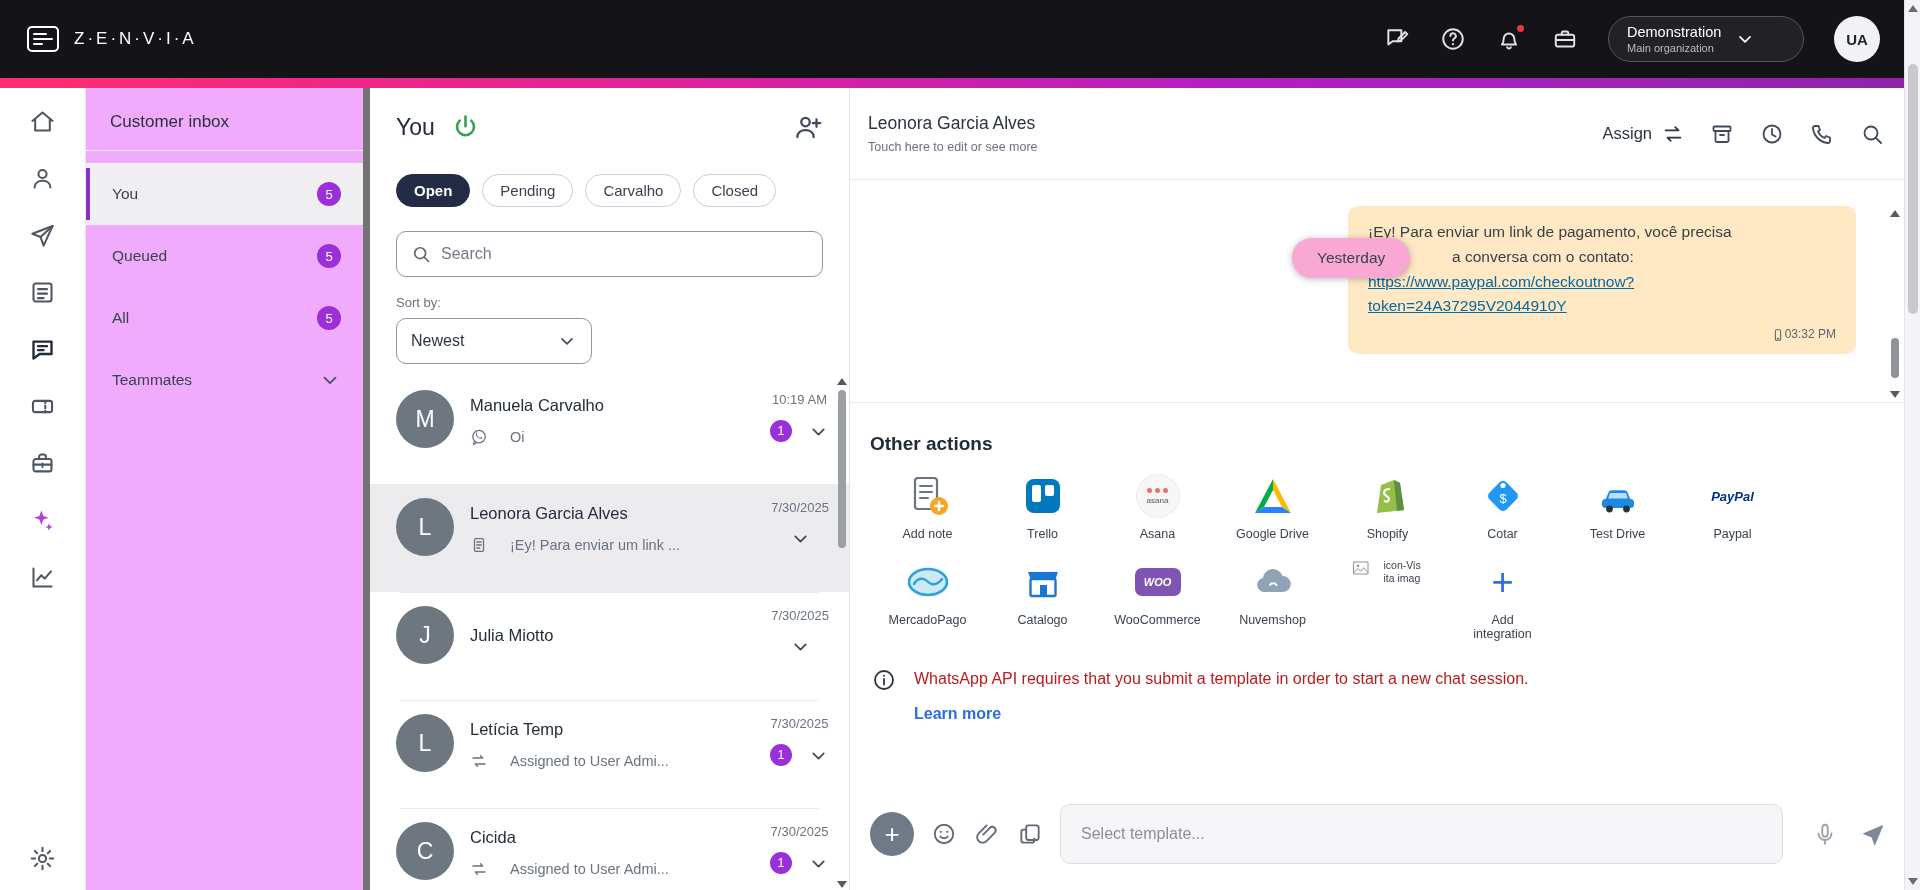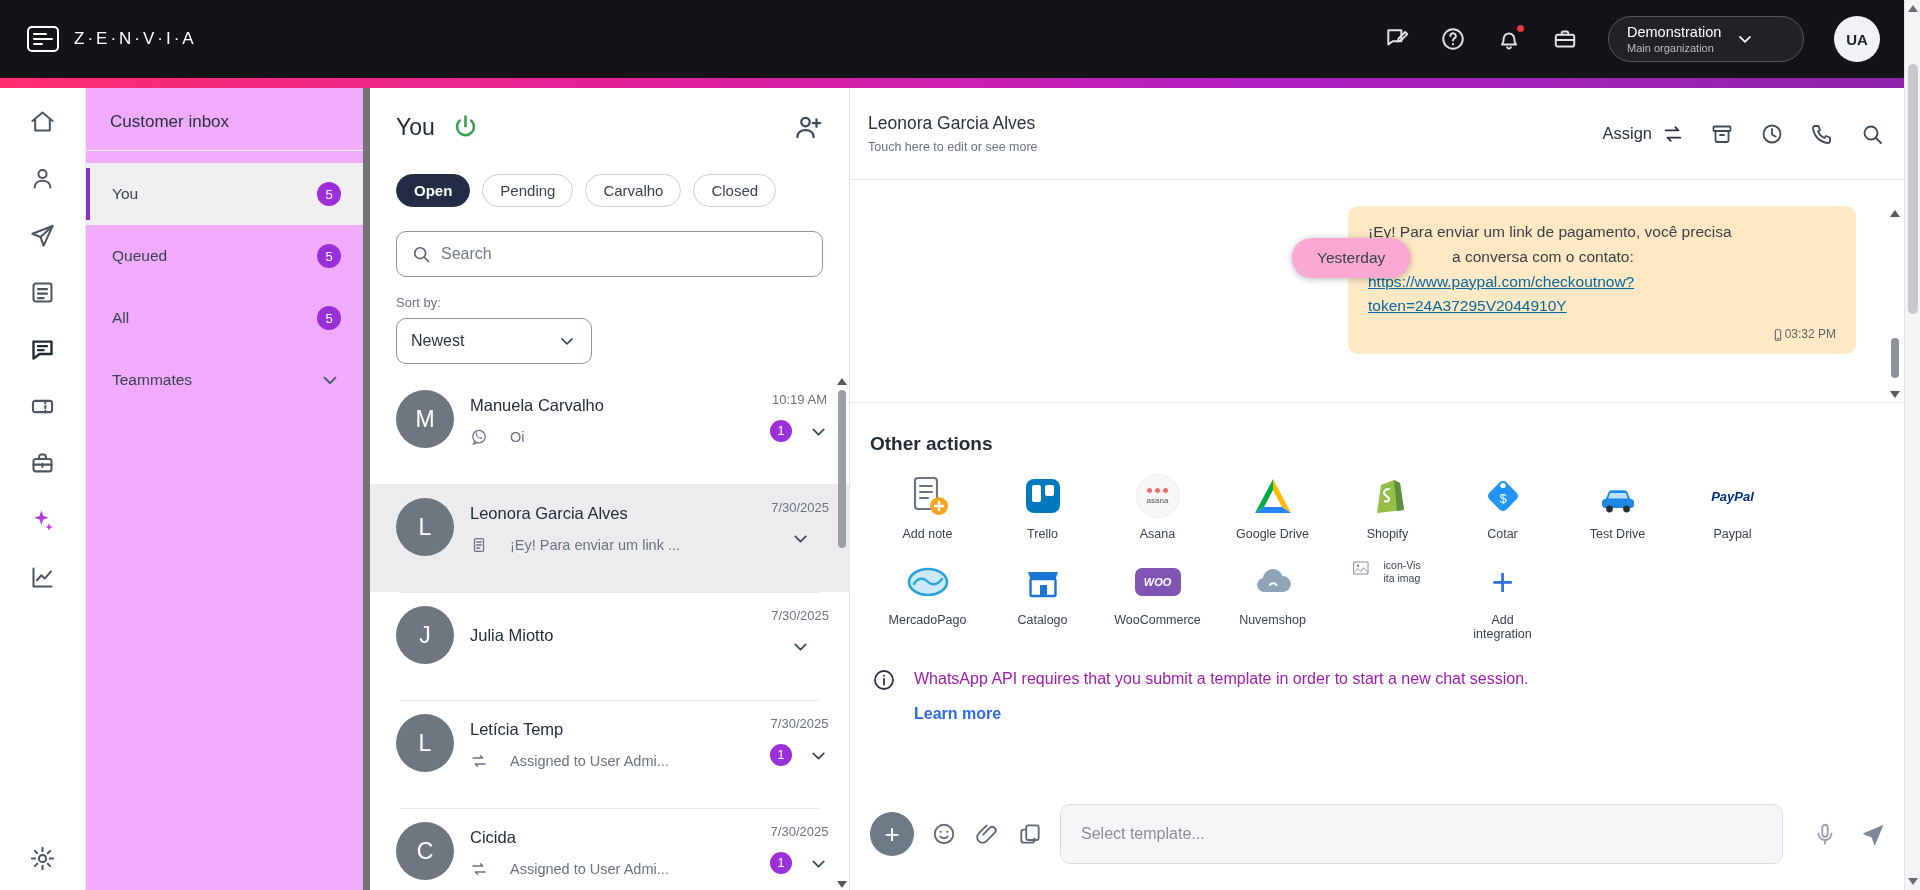--- a/index.html
+++ b/index.html
@@ -137,21 +137,21 @@
   .asana-word{font-size:8px;color:#555}
   .woo-badge{width:46px;height:28px;border-radius:7px;background:#7f54b3;color:#fff;display:flex;
     align-items:center;justify-content:center;font-weight:bold;font-style:italic;font-size:11px}
   .plus-big{font-size:38px;font-weight:300;color:#2f6fed;line-height:1}
   .addint-label{width:70px}
   .broken-box{width:70px;height:52px;overflow:hidden;display:flex;gap:15px;align-items:flex-start;
     font-size:10.5px;color:#39434f;text-align:left;line-height:1.25;word-break:break-all}
 
   .info-banner{display:flex;gap:18px;align-items:flex-start;padding:26px 60px 0 22px}
   .info-banner .ib-ic{width:24px;height:24px;color:#2b3440;flex-shrink:0;margin-top:1px}
-  .info-text{font-size:16px;color:#a21caf;line-height:1.5}
+  .info-text{font-size:16px;color:#b91c1c;line-height:1.5}
   .learn-more{display:inline-block;margin-top:14px;font-size:16px;font-weight:bold;color:#2b6be4;cursor:pointer}
 
   .compose{margin-top:auto;display:flex;align-items:center;gap:17px;padding:0 34px 16px 20px;height:96px}
   .plus-btn{width:44px;height:44px;border-radius:50%;background:#6f7a87;color:#fff;display:flex;
     align-items:center;justify-content:center;font-size:26px;font-weight:300;cursor:pointer;flex-shrink:0}
   .comp-ic{width:26px;height:26px;color:#5f6975;cursor:pointer}
   .comp-input{flex:1;max-width:752px;height:60px;border:1px solid #dcdee3;background:#f6f6f8;
     border-radius:10px;padding:0 20px;font-size:16px;outline:none;font-family:inherit;color:#333}
   .comp-input::placeholder{color:#8a8f98}
   .comp-right{display:flex;align-items:center;gap:22px;margin-left:12px}

